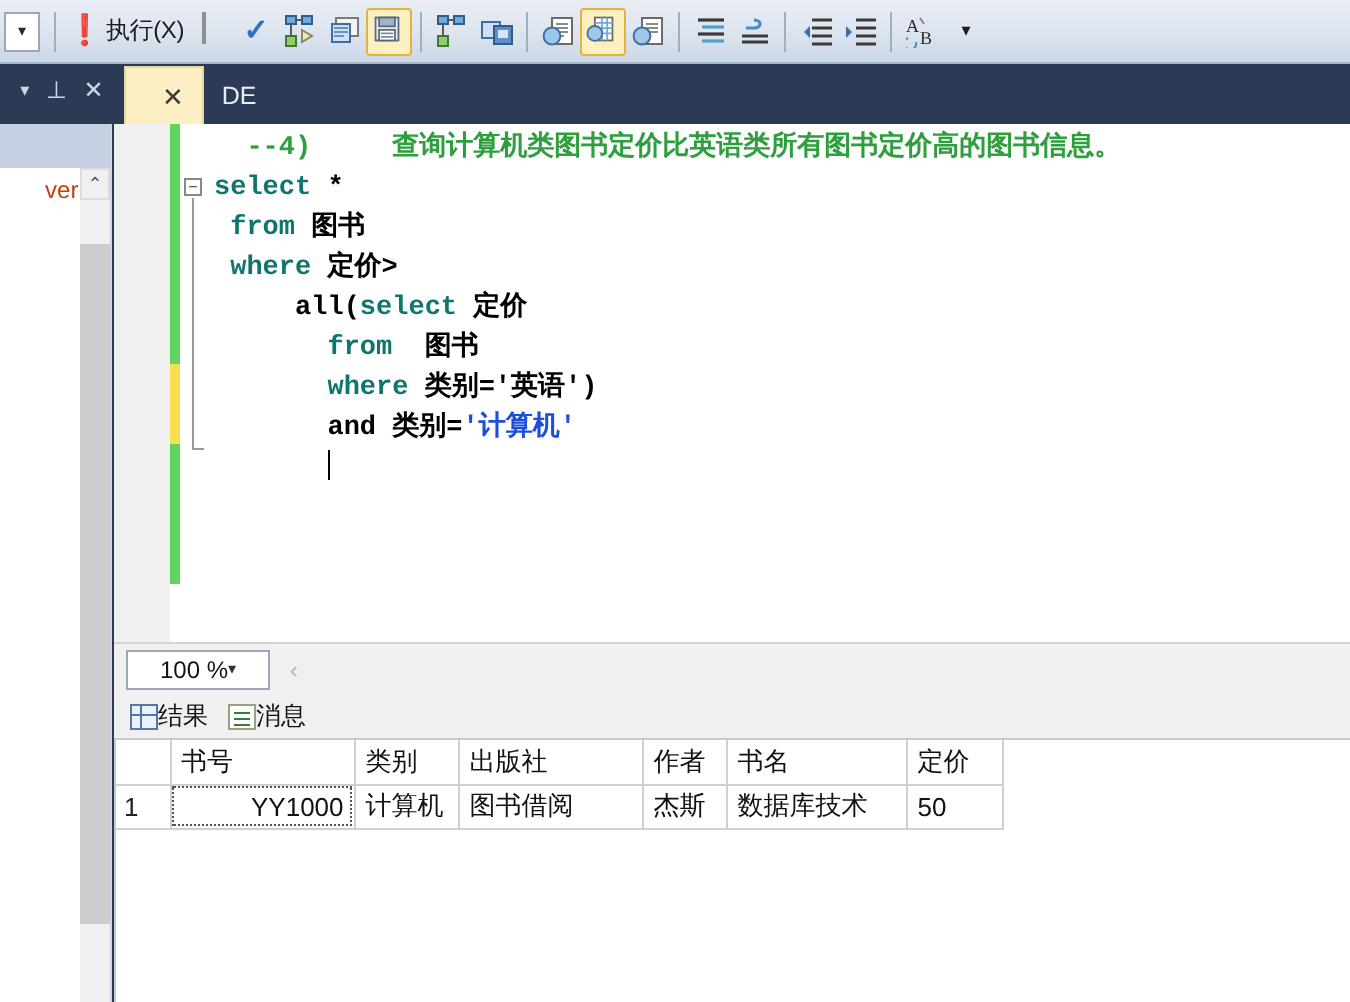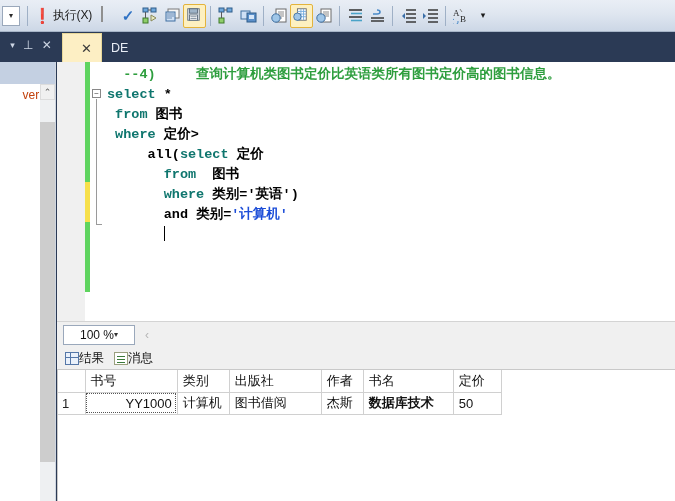--- a/index.html
+++ b/index.html
@@ -502,20 +502,20 @@
             <th style="width: 48px;">定价</th>
           </tr>
         </thead>
         <tbody>
           <tr>
             <td class="rowhdr" style="width: 28px;">1</td>
             <td class="selcell" style="width: 66px; padding-left: 40px;">YY1000</td>
             <td style="width: 52px;">计算机</td>
             <td style="width: 92px;">图书借阅</td>
             <td style="width: 42px;">杰斯</td>
-            <td style="width: 90px; font-weight: bold;">数据库技术</td>
+            <td style="width: 90px;">数据库技术</td>
             <td style="width: 48px;">50</td>
           </tr>
         </tbody>
       </table>
   </div>
 
 </div>
 
 </body></html>

